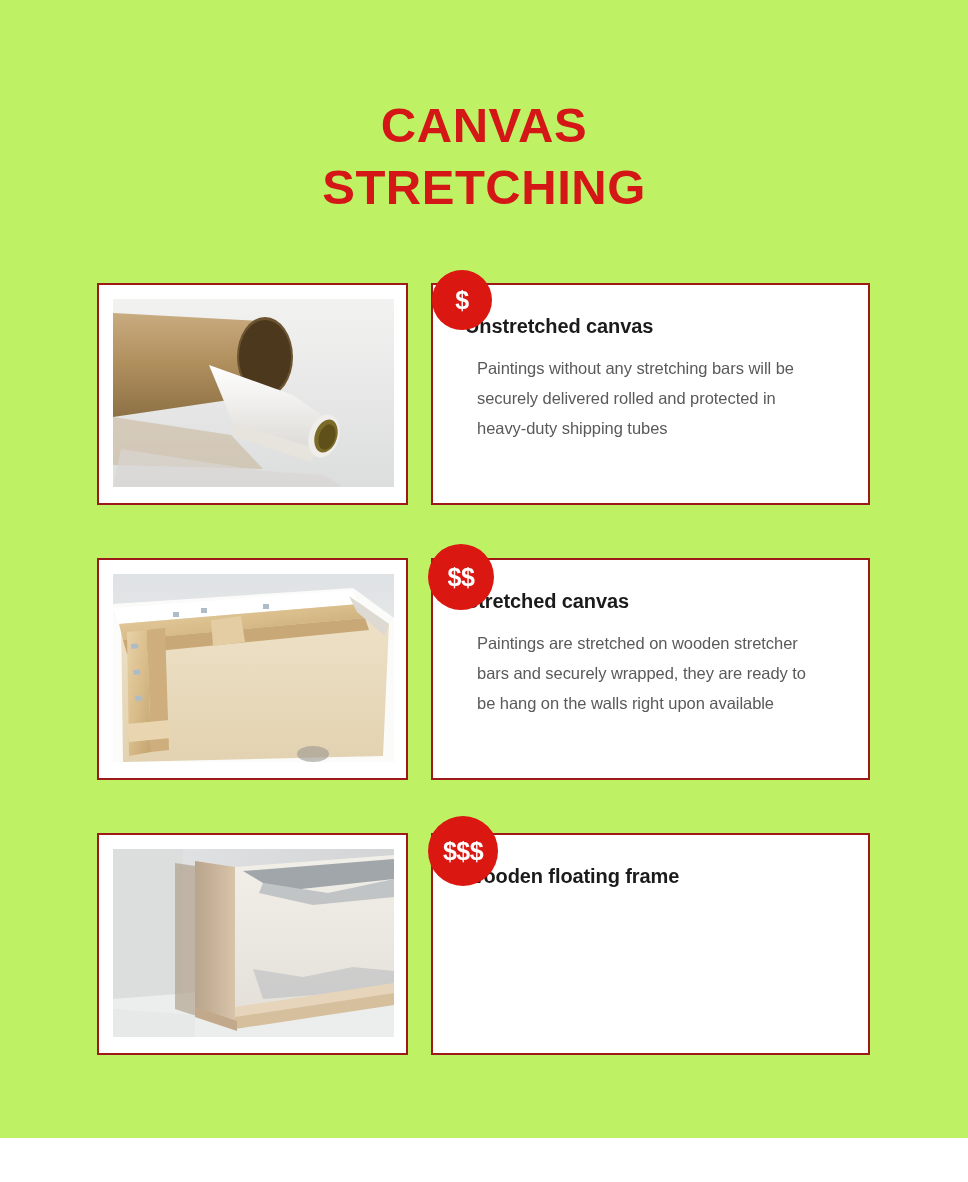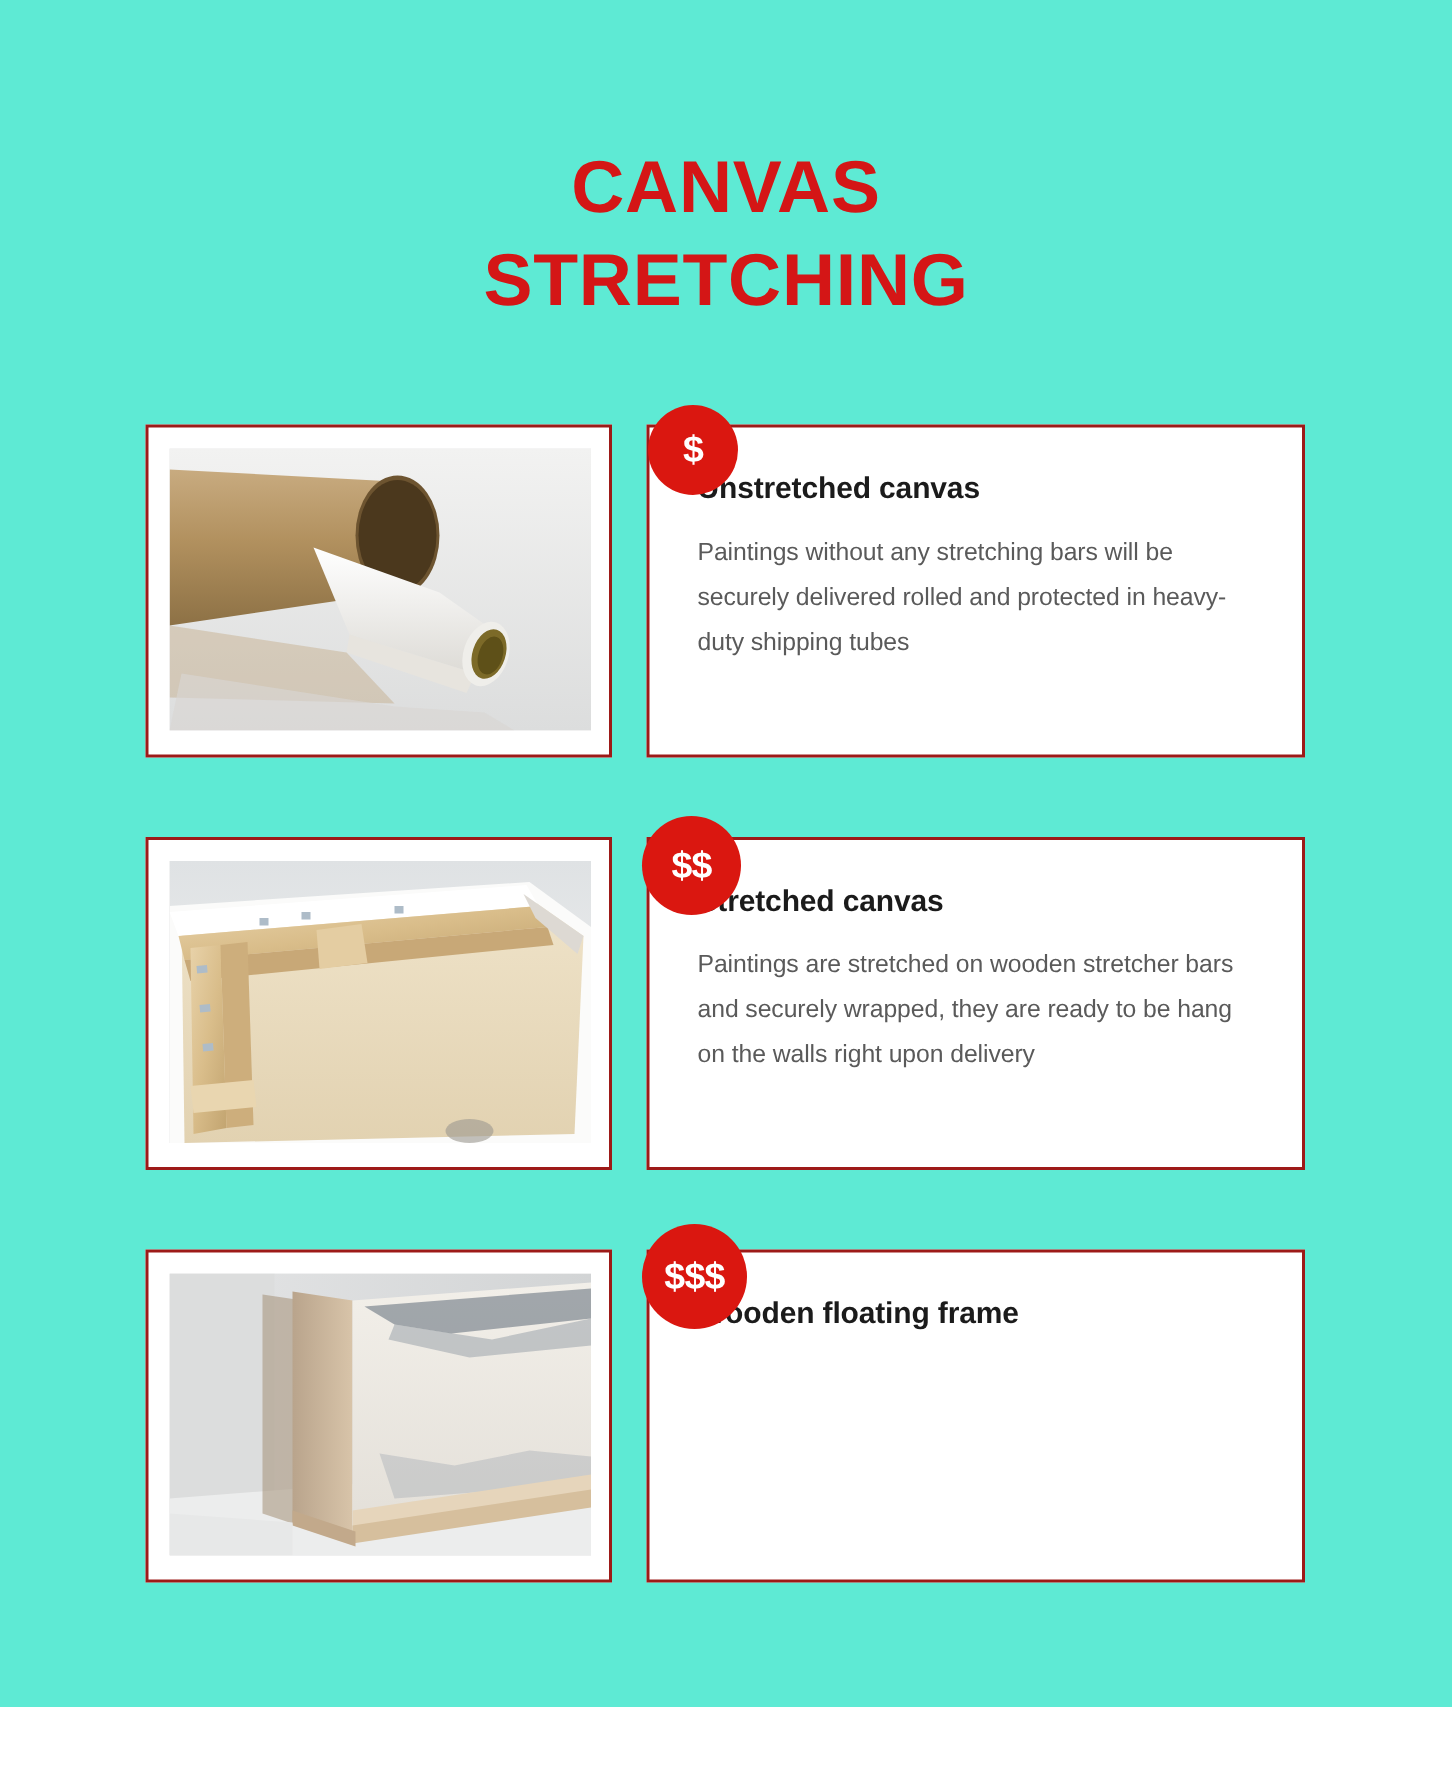--- a/index.html
+++ b/index.html
@@ -12,21 +12,21 @@
     height: 1182px;
     background: #ffffff;
     font-family: "Liberation Sans", sans-serif;
     overflow: hidden;
   }
 
   .page {
     position: relative;
     width: 968px;
     height: 1138px;
-    background: #5eead4;
+    background: #bef264;
   }
 
   
   .title-block {
     position: absolute;
     left: 0;
     top: 94px;
     width: 968px;
     text-align: center;
   }
@@ -119,21 +119,21 @@
     font-size: 20px;
     font-weight: 700;
     margin: 0 0 14px 0;
     line-height: 26px;
     letter-spacing: -0.1px;
   }
   .card-body {
     color: #5a5a5a;
     font-size: 16.5px;
     line-height: 30px;
-    margin: 0;
+    margin: 12px;
     letter-spacing: -0.05px;
   }
 </style>
 </head>
 <body>
 
 <div class="page">
 
   <div class="title-block">
     <span class="title-line">CANVAS</span>
@@ -223,21 +223,21 @@
             <rect x="150" y="30" width="6" height="5"></rect>
           </g>
           <ellipse cx="200" cy="180" rx="16" ry="8" fill="#9b9790" opacity="0.6"></ellipse>
         </svg>
       </div>
       <div class="badge badge-2">$$</div>
     </div>
 
     <div class="text-card">
       <h2 class="card-heading">Stretched canvas</h2>
-      <p class="card-body">Paintings are stretched on wooden stretcher bars and securely wrapped, they are ready to be hang on the walls right upon delivery</p>
+      <p class="card-body">Paintings are stretched on wooden stretcher bars and securely wrapped, they are ready to be hang on the walls right upon available</p>
     </div>
 
   </div>
 
   <div class="row row-3">
 
     <div class="image-card">
       <div class="photo">
         <svg viewBox="0 0 281 188" preserveAspectRatio="xMidYMid slice">
           <defs>

